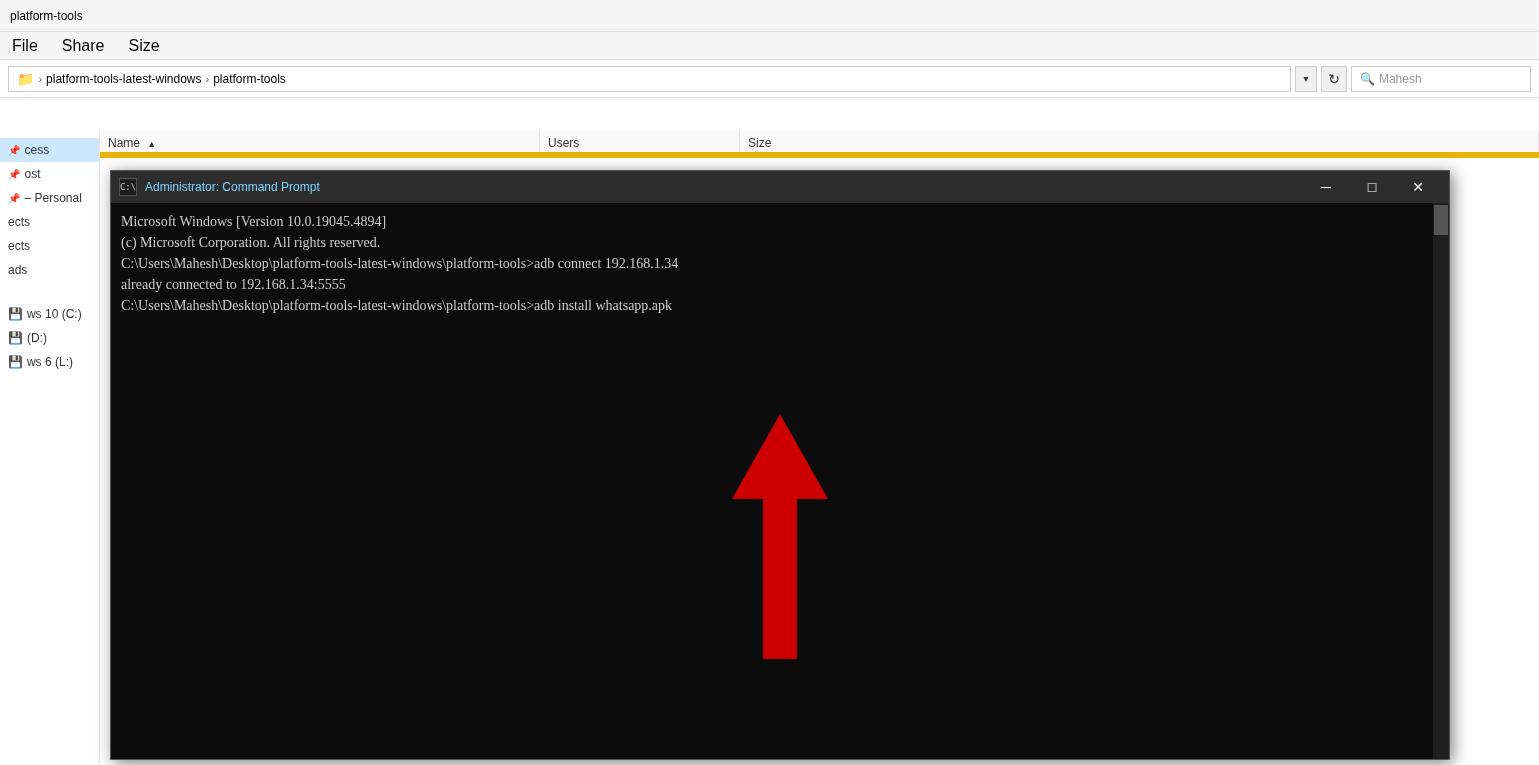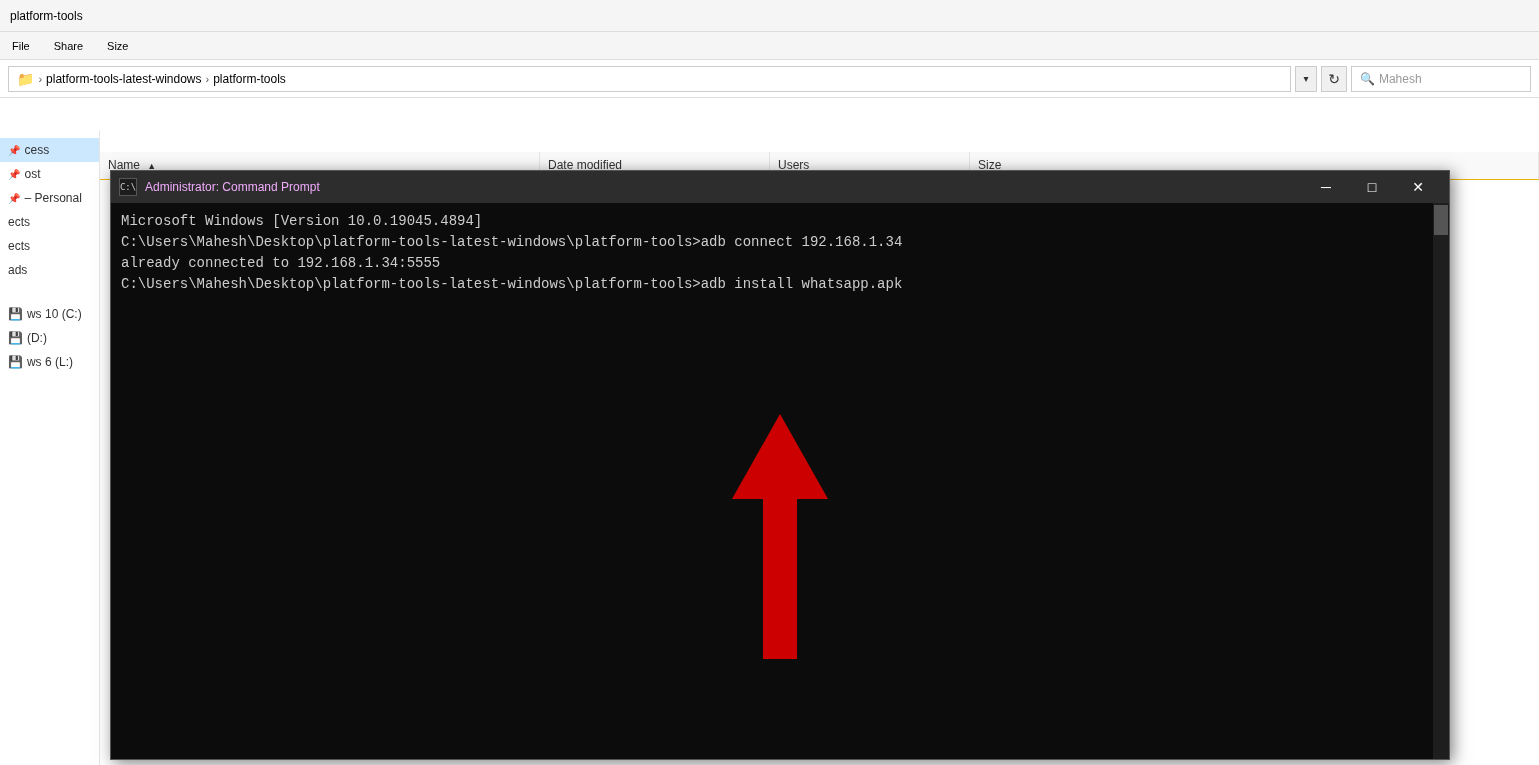--- a/index.html
+++ b/index.html
@@ -38,21 +38,21 @@
     .menu-bar {
       height: 28px;
       background: #f5f5f5;
       border-bottom: 1px solid #ddd;
       display: flex;
       align-items: center;
       padding: 0 8px;
       gap: 16px;
     }
     .menu-item {
-      font-size: 11px;
+      font-size: 16px;
       color: #000;
       cursor: pointer;
       padding: 2px 4px;
     }
 
     
     .address-bar {
       height: 38px;
       background: #fff;
       border-bottom: 1px solid #ddd;
@@ -143,24 +143,23 @@
     .file-list {
       position: absolute;
       top: 130px;
       left: 100px;
       right: 0;
       bottom: 0;
       background: #fff;
     }
     .file-list-header {
       display: flex;
-      border-bottom: 1px solid #eab308;
+      border-bottom: 6px solid #eab308;
       background: #f9f9f9;
       height: 28px;
-      margin-top: 22px;
     }
     .file-col {
       font-size: 12px;
       color: #333;
       padding: 6px 8px;
       border-right: 1px solid #e5e5e5;
       cursor: pointer;
     }
     .file-col.name { width: 440px; }
     .file-col.date { width: 230px; }
@@ -197,21 +196,21 @@
       display: flex;
       align-items: center;
       justify-content: center;
       font-size: 9px;
       color: #ccc;
       flex-shrink: 0;
     }
     .cmd-title {
       flex: 1;
       font-size: 12px;
-      color: #f0abfc;
+      color: #7dd3fc;
     }
     .cmd-controls {
       display: flex;
       gap: 0;
     }
     .cmd-btn {
       width: 46px;
       height: 32px;
       display: flex;
       align-items: center;
@@ -229,20 +228,21 @@
       font-family: 'Consolas', 'Courier New', monospace;
       font-size: 14px;
       color: #cccccc;
       overflow-y: auto;
       position: relative;
     }
     .cmd-line {
       line-height: 1.5;
       white-space: pre-wrap;
       word-break: break-all;
+      font-family: Liberation Serif, serif;
     }
     .cmd-scrollbar {
       position: absolute;
       right: 0;
       top: 0;
       width: 16px;
       height: 100%;
       background: #1e1e1e;
     }
     .cmd-scroll-thumb {
@@ -320,23 +320,20 @@
       <span>ws 6 (L:)</span>
     </div>
   </div>
 
   <div class="file-list">
     <div class="file-list-header">
       <div class="file-col name">
         <span>Name</span>
         <span style="margin-left:4px; font-size:9px;">▲</span>
       </div>
-      <div class="file-col date">
-        <span>Date modified</span>
-      </div>
       <div class="file-col type">
         <span>Users</span>
       </div>
       <div class="file-col size">
         <span>Size</span>
       </div>
     </div>
   </div>
 
   <div class="cmd-window">
@@ -346,20 +343,21 @@
       </div>
       <span class="cmd-title">Administrator: Command Prompt</span>
       <div class="cmd-controls">
         <button class="cmd-btn">─</button>
         <button class="cmd-btn">□</button>
         <button class="cmd-btn close-btn">✕</button>
       </div>
     </div>
     <div class="cmd-content">
       <div class="cmd-line">Microsoft Windows [Version 10.0.19045.4894]</div>
+      <div class="cmd-line">(c) Microsoft Corporation. All rights reserved.</div>
       <div class="cmd-line"></div>
       <div class="cmd-line"></div>
       <div class="cmd-line">C:\Users\Mahesh\Desktop\platform-tools-latest-windows\platform-tools&gt;adb connect 192.168.1.34</div>
       <div class="cmd-line">already connected to 192.168.1.34:5555</div>
       <div class="cmd-line"></div>
       <div class="cmd-line">C:\Users\Mahesh\Desktop\platform-tools-latest-windows\platform-tools&gt;adb install whatsapp.apk</div>
 
       <div style="position: absolute; left: 50%; bottom: 100px; transform: translateX(-50%); display: flex; flex-direction: column; align-items: center; pointer-events: none;">
         <div style="width:0; height:0; border-left: 48px solid transparent; border-right: 48px solid transparent; border-bottom: 85px solid #cc0000;"></div>
         <div style="width: 34px; height: 160px; background: #cc0000;"></div>

